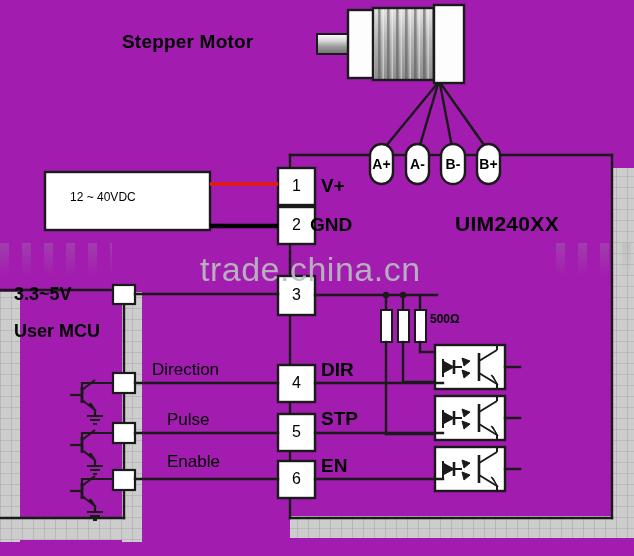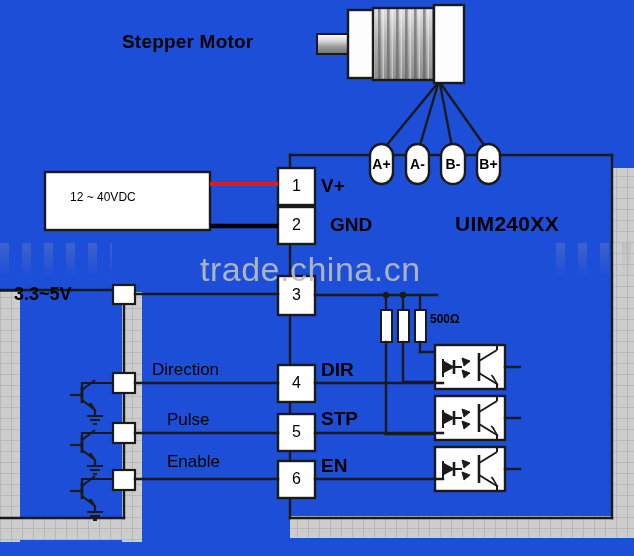--- a/index.html
+++ b/index.html
@@ -8,21 +8,21 @@
     padding: 0;
     background: #ffffff;
   }
   body {
     font-family: "Liberation Sans", sans-serif;
   }
   #canvas {
     position: relative;
     width: 634px;
     height: 556px;
-    background: #1d4ed8;
+    background: #a21caf;
     overflow: hidden;
   }
   #canvas svg.layer {
     position: absolute;
     left: 0;
     top: 0;
     width: 634px;
     height: 556px;
   }
   .lbl {
@@ -319,37 +319,38 @@
   </svg>
 
   <div class="lbl lbl-title" style="left:122px; top:32px;">Stepper Motor</div>
 
   <div class="lbl lbl-model" style="left:455px; top:213px;">UIM240XX</div>
 
   <div class="lbl lbl-supply" style="left:70px; top:191px;">12 ~ 40VDC</div>
 
   <div class="lbl lbl-mcu" style="left:14px; top:285px;">3.3~5V</div>
 
+  <div class="lbl lbl-mcu" style="left:14px; top:322px;">User MCU</div>
 
   <div class="lbl lbl-res" style="left:430px; top:313px;">500Ω</div>
 
   <div class="lbl lbl-phase" style="left:370px; top:157px; width:23px;">A+</div>
   <div class="lbl lbl-phase" style="left:406px; top:157px; width:23px;">A-</div>
   <div class="lbl lbl-phase" style="left:441px; top:157px; width:24px;">B-</div>
   <div class="lbl lbl-phase" style="left:477px; top:157px; width:23px;">B+</div>
 
   <div class="lbl lbl-num" style="left:278px; top:178px; width:37px;">1</div>
   <div class="lbl lbl-num" style="left:278px; top:217px; width:37px;">2</div>
   <div class="lbl lbl-num" style="left:278px; top:287px; width:37px;">3</div>
   <div class="lbl lbl-num" style="left:278px; top:375px; width:37px;">4</div>
   <div class="lbl lbl-num" style="left:278px; top:424px; width:37px;">5</div>
   <div class="lbl lbl-num" style="left:278px; top:471px; width:37px;">6</div>
 
   <div class="lbl lbl-pin" style="left:321px; top:176px;">V+</div>
-  <div class="lbl lbl-pin" style="left:330px; top:215px;text-align:right;">GND</div>
+  <div class="lbl lbl-pin" style="left:310px; top:215px;text-align:right;">GND</div>
   <div class="lbl lbl-pin" style="left:321px; top:360px;">DIR</div>
   <div class="lbl lbl-pin" style="left:321px; top:409px;">STP</div>
   <div class="lbl lbl-pin" style="left:321px; top:456px;">EN</div>
 
   <div class="lbl lbl-sig" style="left:152px; top:361px;">Direction</div>
   <div class="lbl lbl-sig" style="left:167px; top:411px;">Pulse</div>
   <div class="lbl lbl-sig" style="left:167px; top:453px;">Enable</div>
 
   <div class="watermark" style="left:200px; top:250px;">trade.china.cn</div>
 

